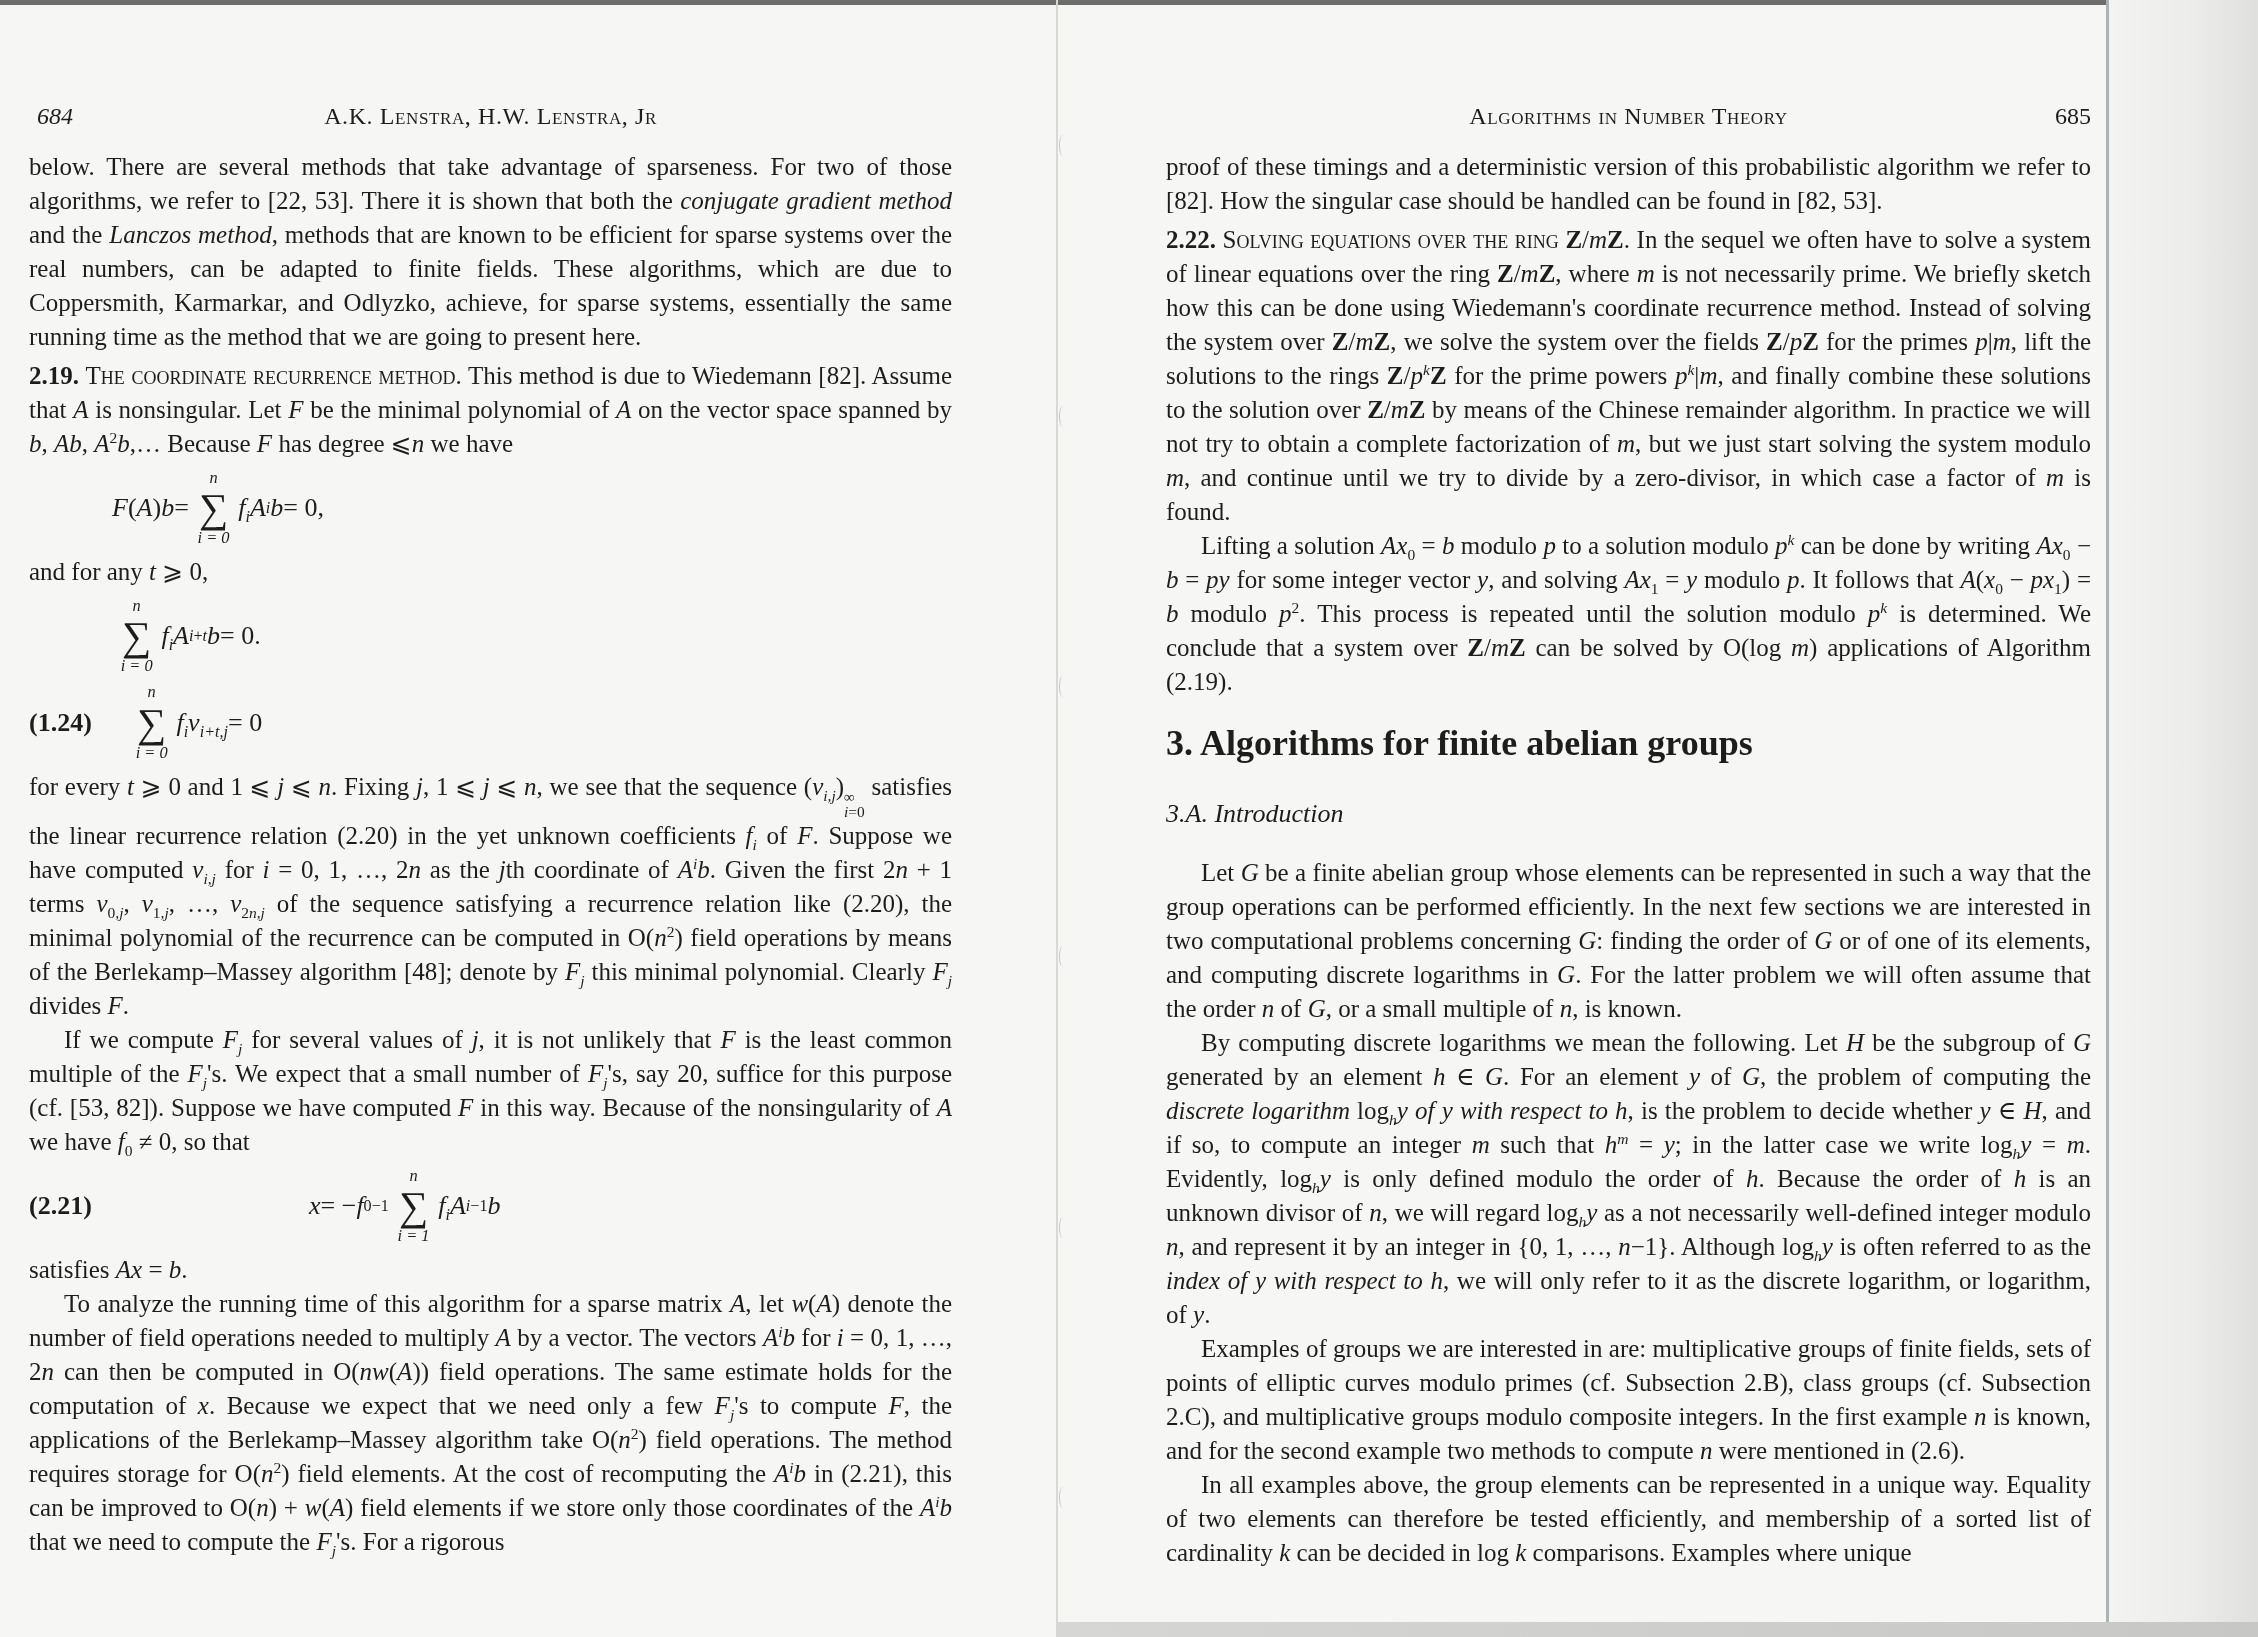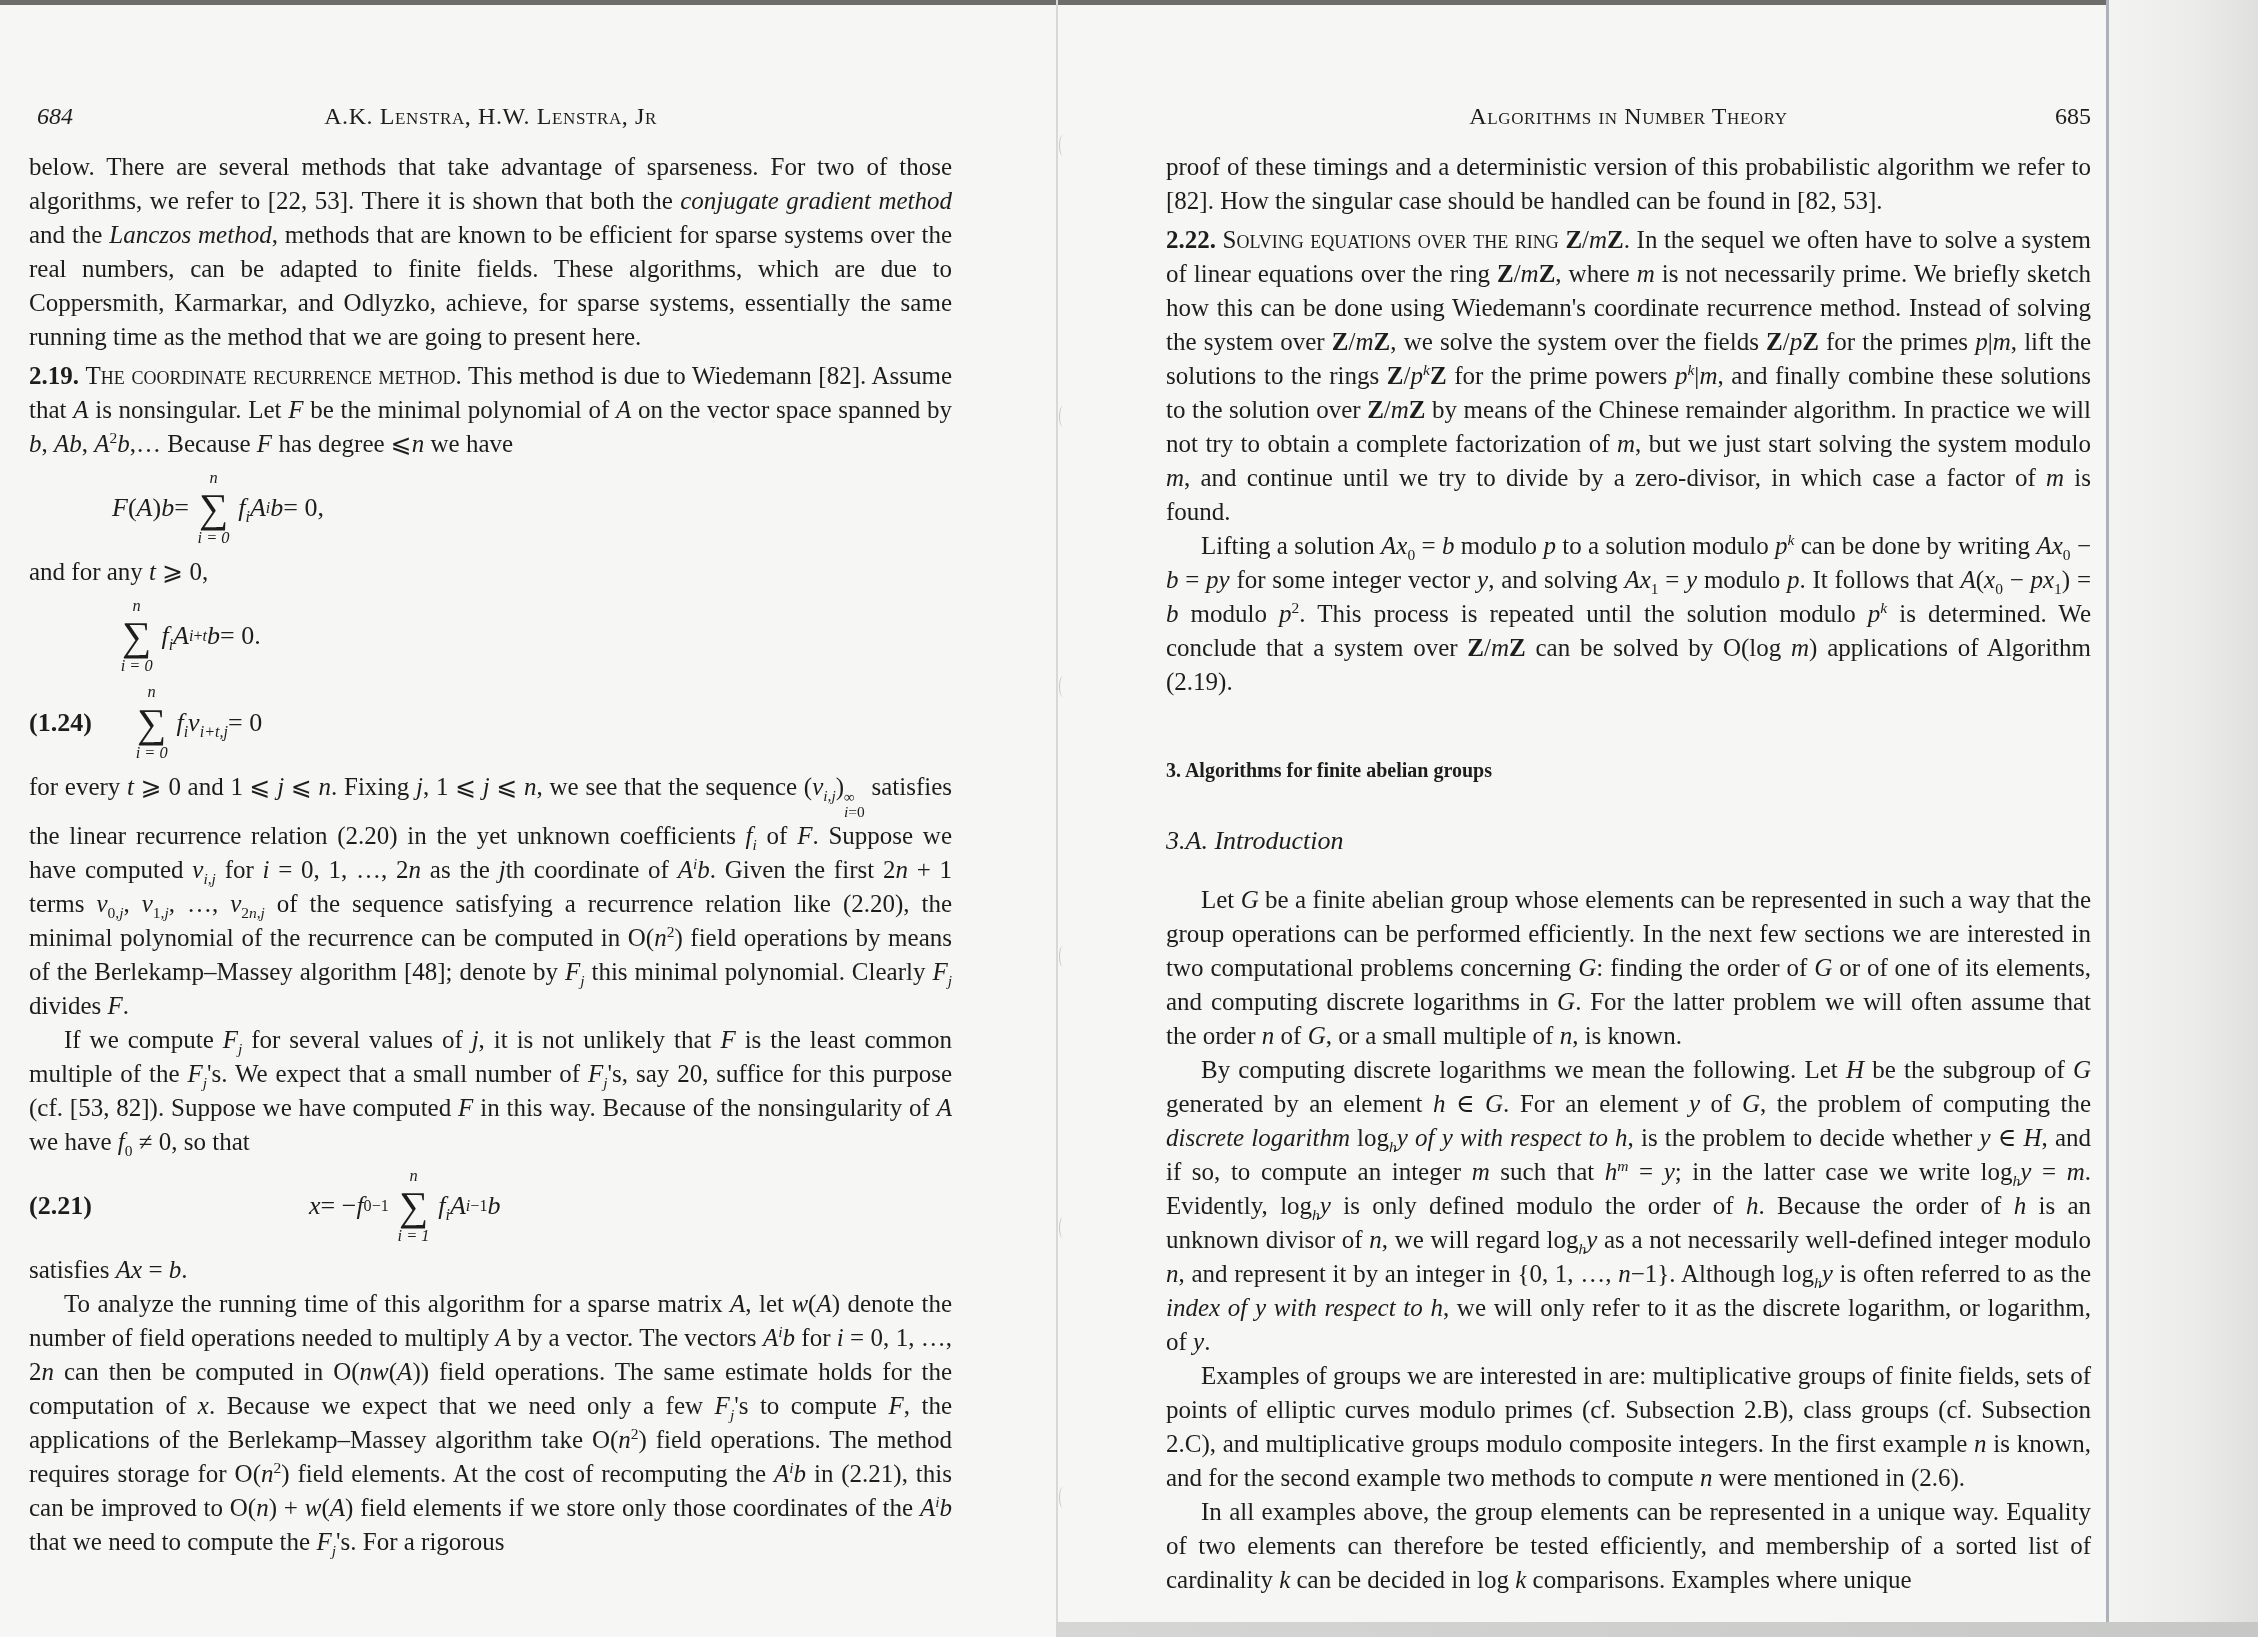--- a/index.html
+++ b/index.html
@@ -39,21 +39,21 @@
   .formula{display:flex;align-items:center;margin:7.7px 0;font-size:26px;}
   .formula .fx{display:inline-flex;align-items:center;}
   .formula.plain{padding-left:83px;}
   .eqlabel{font-weight:bold;width:98px;flex:none;}
   .formula.eq221 .fx{margin-left:182px;}
   .sum{display:inline-flex;flex-direction:column;align-items:center;
     margin:0 8.7px;line-height:1;}
   .sum .lim{font-size:16.4px;line-height:18.3px;font-style:italic;}
   .sum .sg{font-size:41px;line-height:42px;}
   
-  .h3{margin-top:54px;font-weight:bold;font-size:20px;}
+  .h3{margin-top:27px;font-weight:bold;font-size:36px;}
   .h3a{margin-top:37px;font-style:italic;font-size:26px;}
   .p-after-h{margin-top:25px;}
 </style>
 </head>
 <body>
 
 <div class="top-strip"></div>
 <div class="gutter"></div>
 <div class="gtick" style="top:135px"></div>
 <div class="gtick" style="top:406px"></div>

